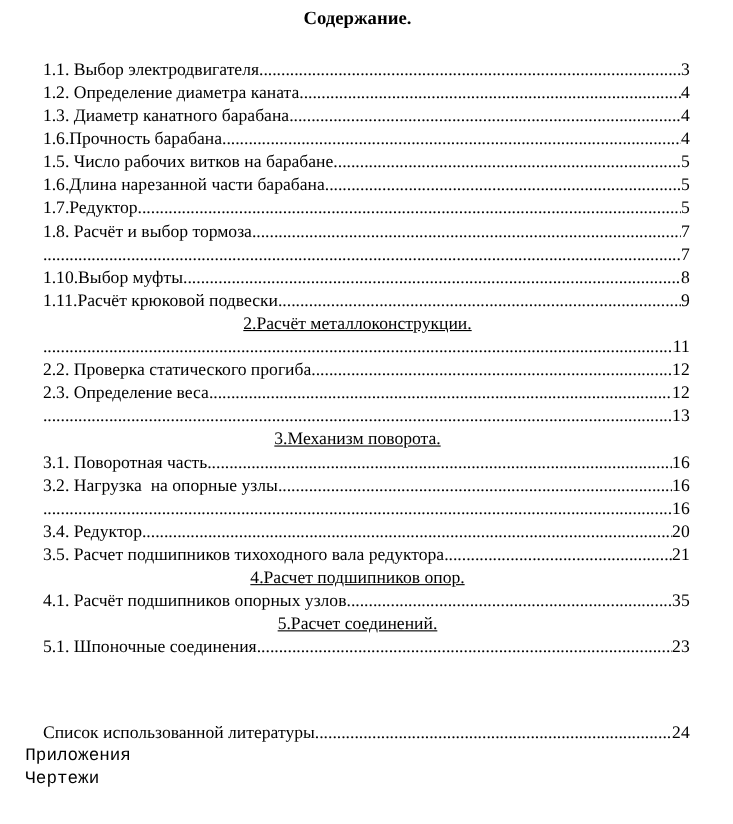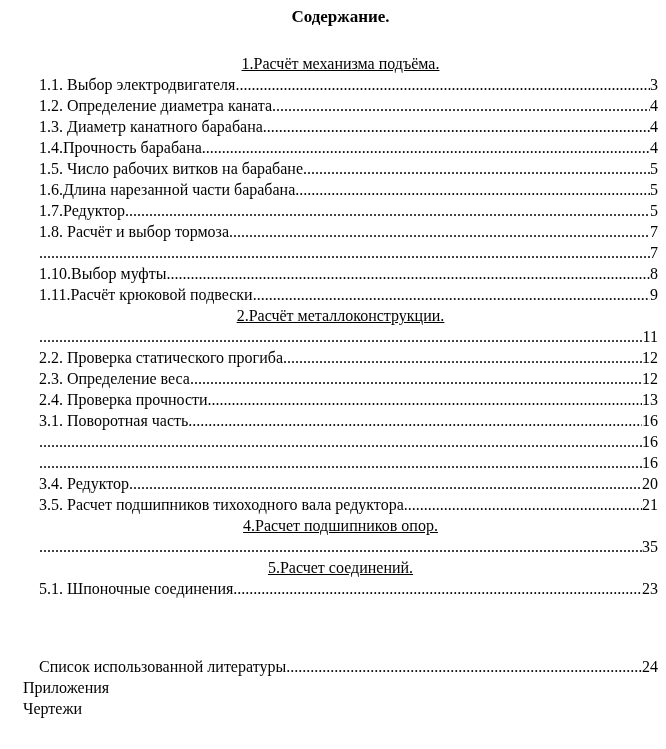--- a/index.html
+++ b/index.html
@@ -5,21 +5,21 @@
   html, body {
     margin: 0;
     padding: 0;
     background: #ffffff;
   }
   .page {
     position: relative;
     width: 666px;
     height: 749px;
     box-sizing: border-box;
-    padding: 6px 8px 0 23px;
+    padding: 6px 39px 0 23px;
     background: #ffffff;
     color: #000000;
     font-family: "Liberation Serif", "DejaVu Serif", serif;
     font-size: 16px;
     line-height: 21px;
     overflow: hidden;
   }
   .doc-title {
     text-align: center;
     font-weight: bold;
@@ -43,48 +43,47 @@
   .entry-label { white-space: pre; flex: 0 0 auto; }
   .leader {
     flex: 1 1 auto;
     overflow: hidden;
     white-space: nowrap;
   }
   .leader::after {
     content: "........................................................................................................................................................................................................";
   }
   .entry-page { flex: 0 0 auto; white-space: nowrap; }
-  .footer-line { line-height: 21px; }
+  .footer-line { line-height: 21px; font-family: Liberation Mono, monospace; }
 </style>
 </head>
 <body>
 
 <div class="page">
 
   <div class="doc-title">Содержание.</div>
   <div class="spacer-after-title"></div>
 
-  <div class="section-heading">1.Расчёт механизма подъёма.</div>
   <div class="toc-entry">
     <span class="entry-label">1.1. Выбор электродвигателя</span>
     <span class="leader"></span>
     <span class="entry-page">3</span>
   </div>
   <div class="toc-entry">
     <span class="entry-label">1.2. Определение диаметра каната</span>
     <span class="leader"></span>
     <span class="entry-page">4</span>
   </div>
   <div class="toc-entry">
     <span class="entry-label">1.3. Диаметр канатного барабана</span>
     <span class="leader"></span>
     <span class="entry-page">4</span>
   </div>
   <div class="toc-entry">
-    <span class="entry-label">1.4.Прочность барабана</span>
+    <span class="entry-label">1.6.Прочность барабана</span>
     <span class="leader"></span>
     <span class="entry-page">4</span>
   </div>
   <div class="toc-entry">
     <span class="entry-label">1.5. Число рабочих витков на барабане</span>
     <span class="leader"></span>
     <span class="entry-page">5</span>
   </div>
   <div class="toc-entry">
     <span class="entry-label">1.6.Длина нарезанной части барабана</span>
@@ -125,51 +124,53 @@
     <span class="entry-label">2.2. Проверка статического прогиба</span>
     <span class="leader"></span>
     <span class="entry-page">12</span>
   </div>
   <div class="toc-entry">
     <span class="entry-label">2.3. Определение веса</span>
     <span class="leader"></span>
     <span class="entry-page">12</span>
   </div>
   <div class="toc-entry">
-    <span class="entry-label">2.4. Проверка прочности</span>
     <span class="leader"></span>
     <span class="entry-page">13</span>
   </div>
 
+  <div class="section-heading">3.Механизм поворота.</div>
   <div class="toc-entry">
     <span class="entry-label">3.1. Поворотная часть</span>
     <span class="leader"></span>
     <span class="entry-page">16</span>
   </div>
   <div class="toc-entry">
+    <span class="entry-label">3.2. Нагрузка  на опорные узлы</span>
     <span class="leader"></span>
     <span class="entry-page">16</span>
   </div>
   <div class="toc-entry">
     <span class="leader"></span>
     <span class="entry-page">16</span>
   </div>
   <div class="toc-entry">
     <span class="entry-label">3.4. Редуктор</span>
     <span class="leader"></span>
     <span class="entry-page">20</span>
   </div>
   <div class="toc-entry">
     <span class="entry-label">3.5. Расчет подшипников тихоходного вала редуктора</span>
     <span class="leader"></span>
     <span class="entry-page">21</span>
   </div>
 
   <div class="section-heading">4.Расчет подшипников опор.</div>
   <div class="toc-entry">
+    <span class="entry-label">4.1. Расчёт подшипников опорных узлов</span>
     <span class="leader"></span>
     <span class="entry-page">35</span>
   </div>
 
   <div class="section-heading">5.Расчет соединений.</div>
   <div class="toc-entry">
     <span class="entry-label">5.1. Шпоночные соединения</span>
     <span class="leader"></span>
     <span class="entry-page">23</span>
   </div>

